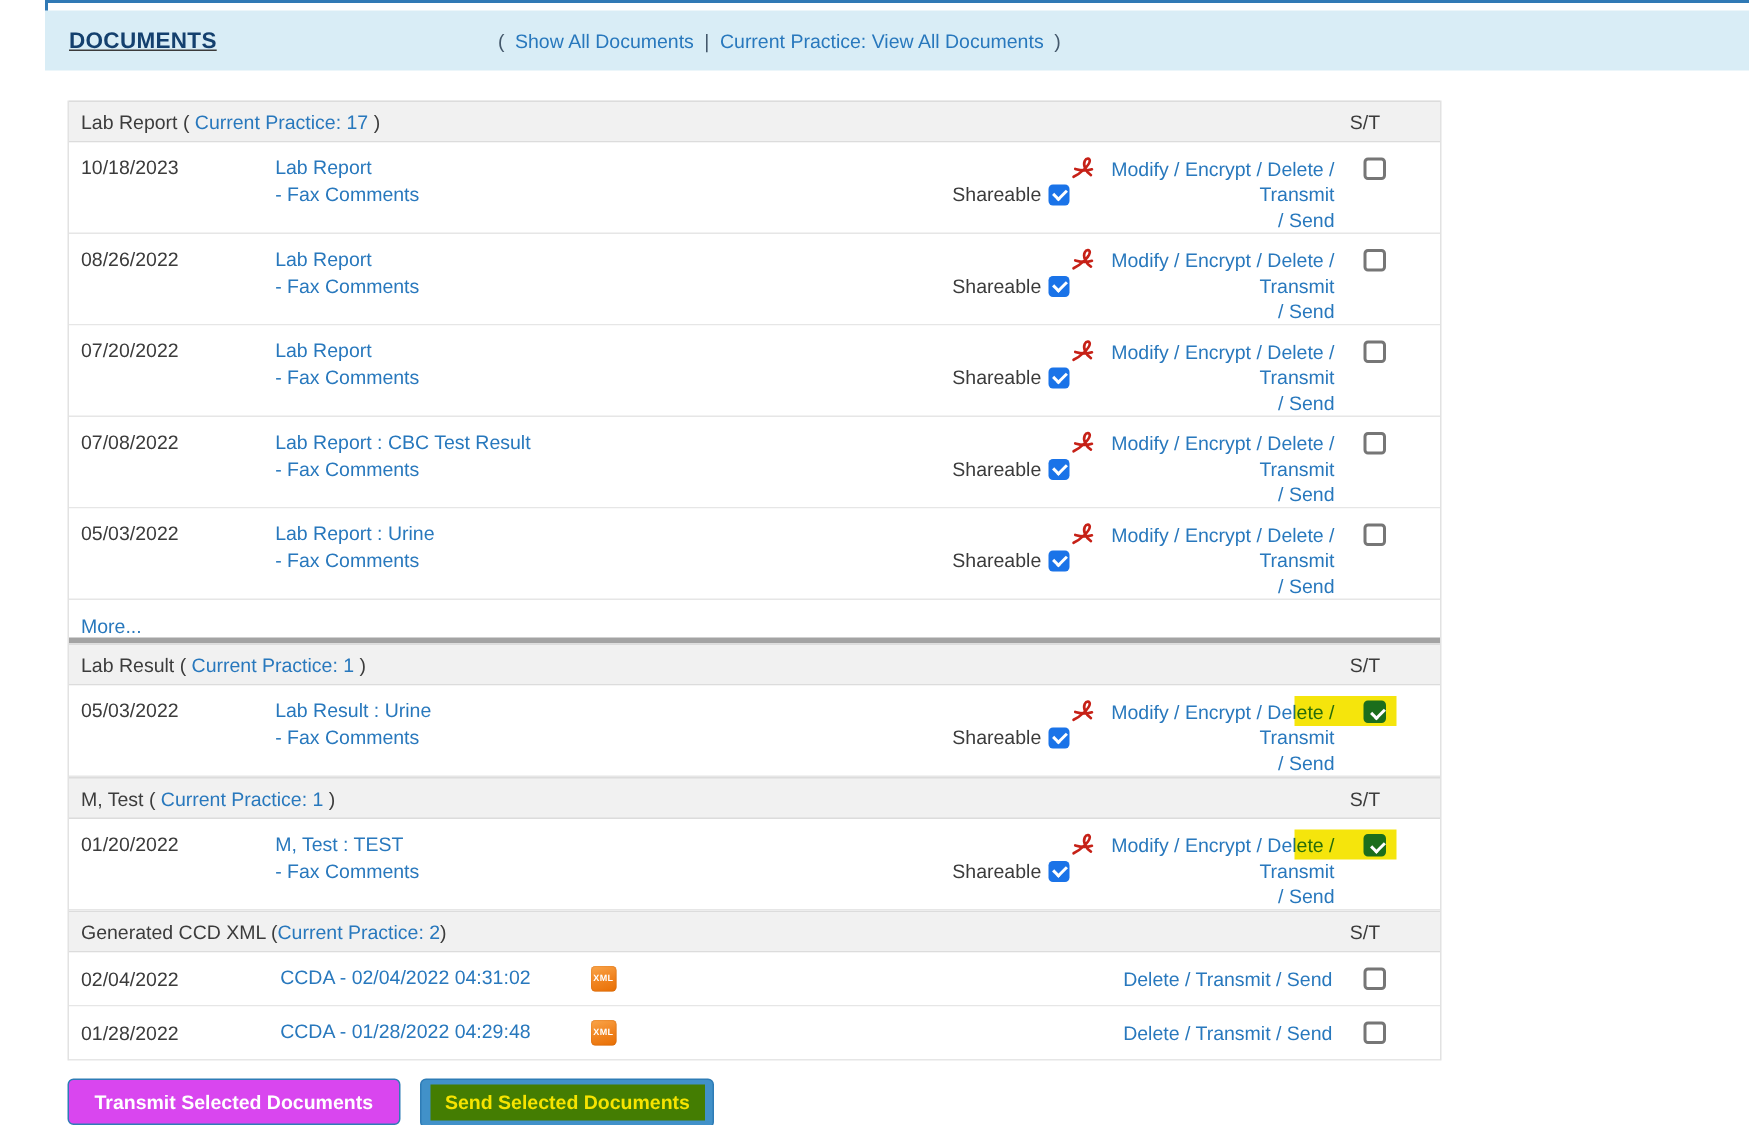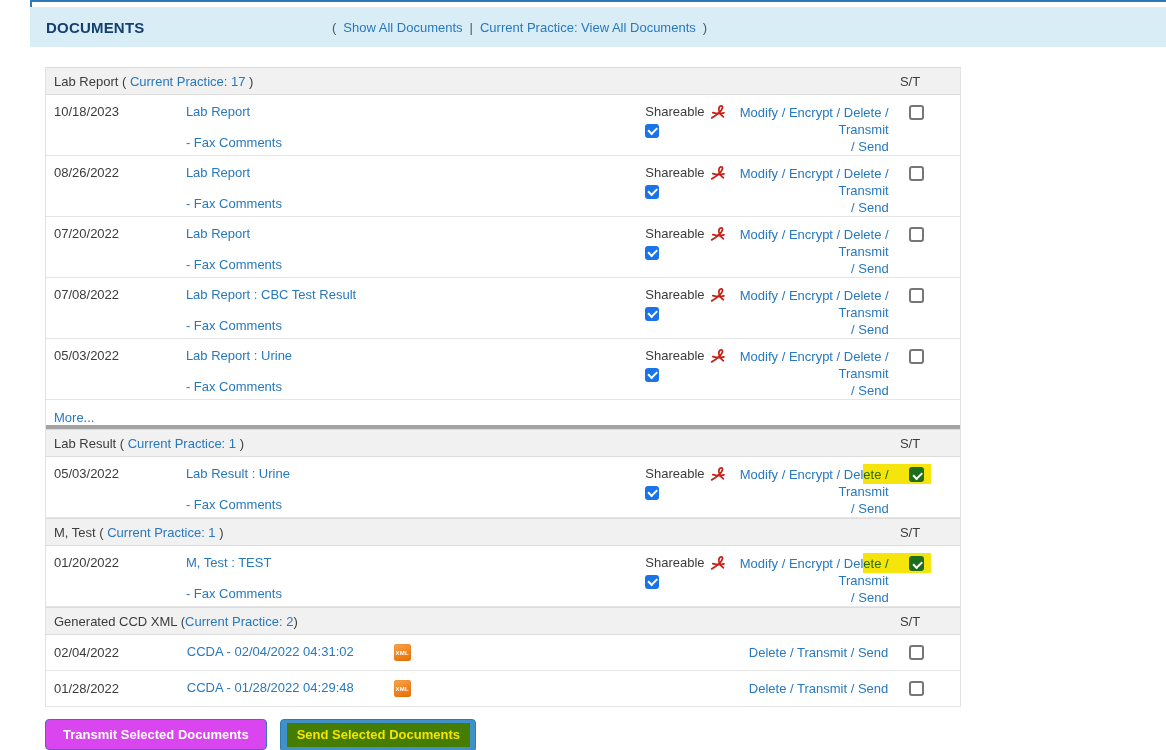--- a/index.html
+++ b/index.html
@@ -5,36 +5,36 @@
   * { margin:0; padding:0; box-sizing:border-box; }
   html,body { width:1166px; height:750px; background:#fff; font-family:"Liberation Sans", sans-serif; font-size:13px; color:#3b3b3b; overflow:hidden; }
   a.lnk { color:#2878bd; text-decoration:none; cursor:pointer; }
   .sep { color:#2878bd; }
 
   
   .top-line { position:absolute; left:30px; right:0; top:0; height:2px; background:#3079b5; }
   .top-tick { position:absolute; left:30px; top:0; width:2px; height:9px; background:#3079b5; }
 
   
-  .band { position:relative; margin:7px 0 0 30px; height:40px; background:#d9edf6; display:flex; align-items:center; }
+  .band { position:relative; margin:7px 0 0 30px; height:40px; background:#d9edf6; display:flex; align-items:center;text-decoration:underline; }
   .band-title { margin-left:16px; font-size:15px; font-weight:bold; color:#14406e; letter-spacing:.2px; }
   .band-links { position:absolute; left:300px; top:0; height:100%; display:flex; align-items:center; color:#44586b; }
   .band-links a.lnk { margin:0 5px; }
   .band-links .paren { margin:0 2px; }
 
   
   .table { width:916px; margin:20px 0 0 45px; border-left:1px solid #e2e2e2; border-right:1px solid #e2e2e2; background:#fff; }
   .sec-header { height:28px; background:#f1f1f1; border-top:1px solid #dcdcdc; border-bottom:1px solid #dcdcdc; display:flex; align-items:center; padding-left:8px; color:#3c3c3c; }
   .sec-title { flex:1; }
   .sec-st { width:84px; text-align:center; padding-right:16px; }
 
   .row { position:relative; display:flex; min-height:58px; border-bottom:1px solid #e6e6e6; background:#fff; }
   .col.date { width:170px; padding:9px 0 0 8px; }
-  .col.doc { width:530px; padding-top:9px; display:flex; flex-direction:column; gap:16px; }
-  .col.share { width:106px; padding:9px 0 0 28px; display:flex; flex-direction:column; gap:5px; align-items:flex-start; }
+  .col.doc { width:530px; padding-top:9px; display:flex; flex-direction:column; gap:3px; }
+  .col.share { width:106px; padding:9px 0 0 28px; display:flex; flex-direction:row; gap:5px; align-items:center; }
   .col.pdf { width:20px; padding-top:8px; }
   .col.actions { width:200px; padding-top:9px; text-align:right; line-height:17px; }
   .col.st { position:relative; z-index:1; width:84px; display:flex; justify-content:center; align-items:flex-start; padding-top:10px; padding-right:16px; }
 
   .more-row { height:29px; display:flex; align-items:flex-end; padding-left:8px; border-bottom:4px solid #a3a3a3; }
 
   
   .cb { position:relative; display:inline-block; width:14px; height:14px; border-radius:3px; cursor:pointer; }
   .share-cb { background:#cfd4da; }
   .share-cb.checked { background:#1a73e8; }

